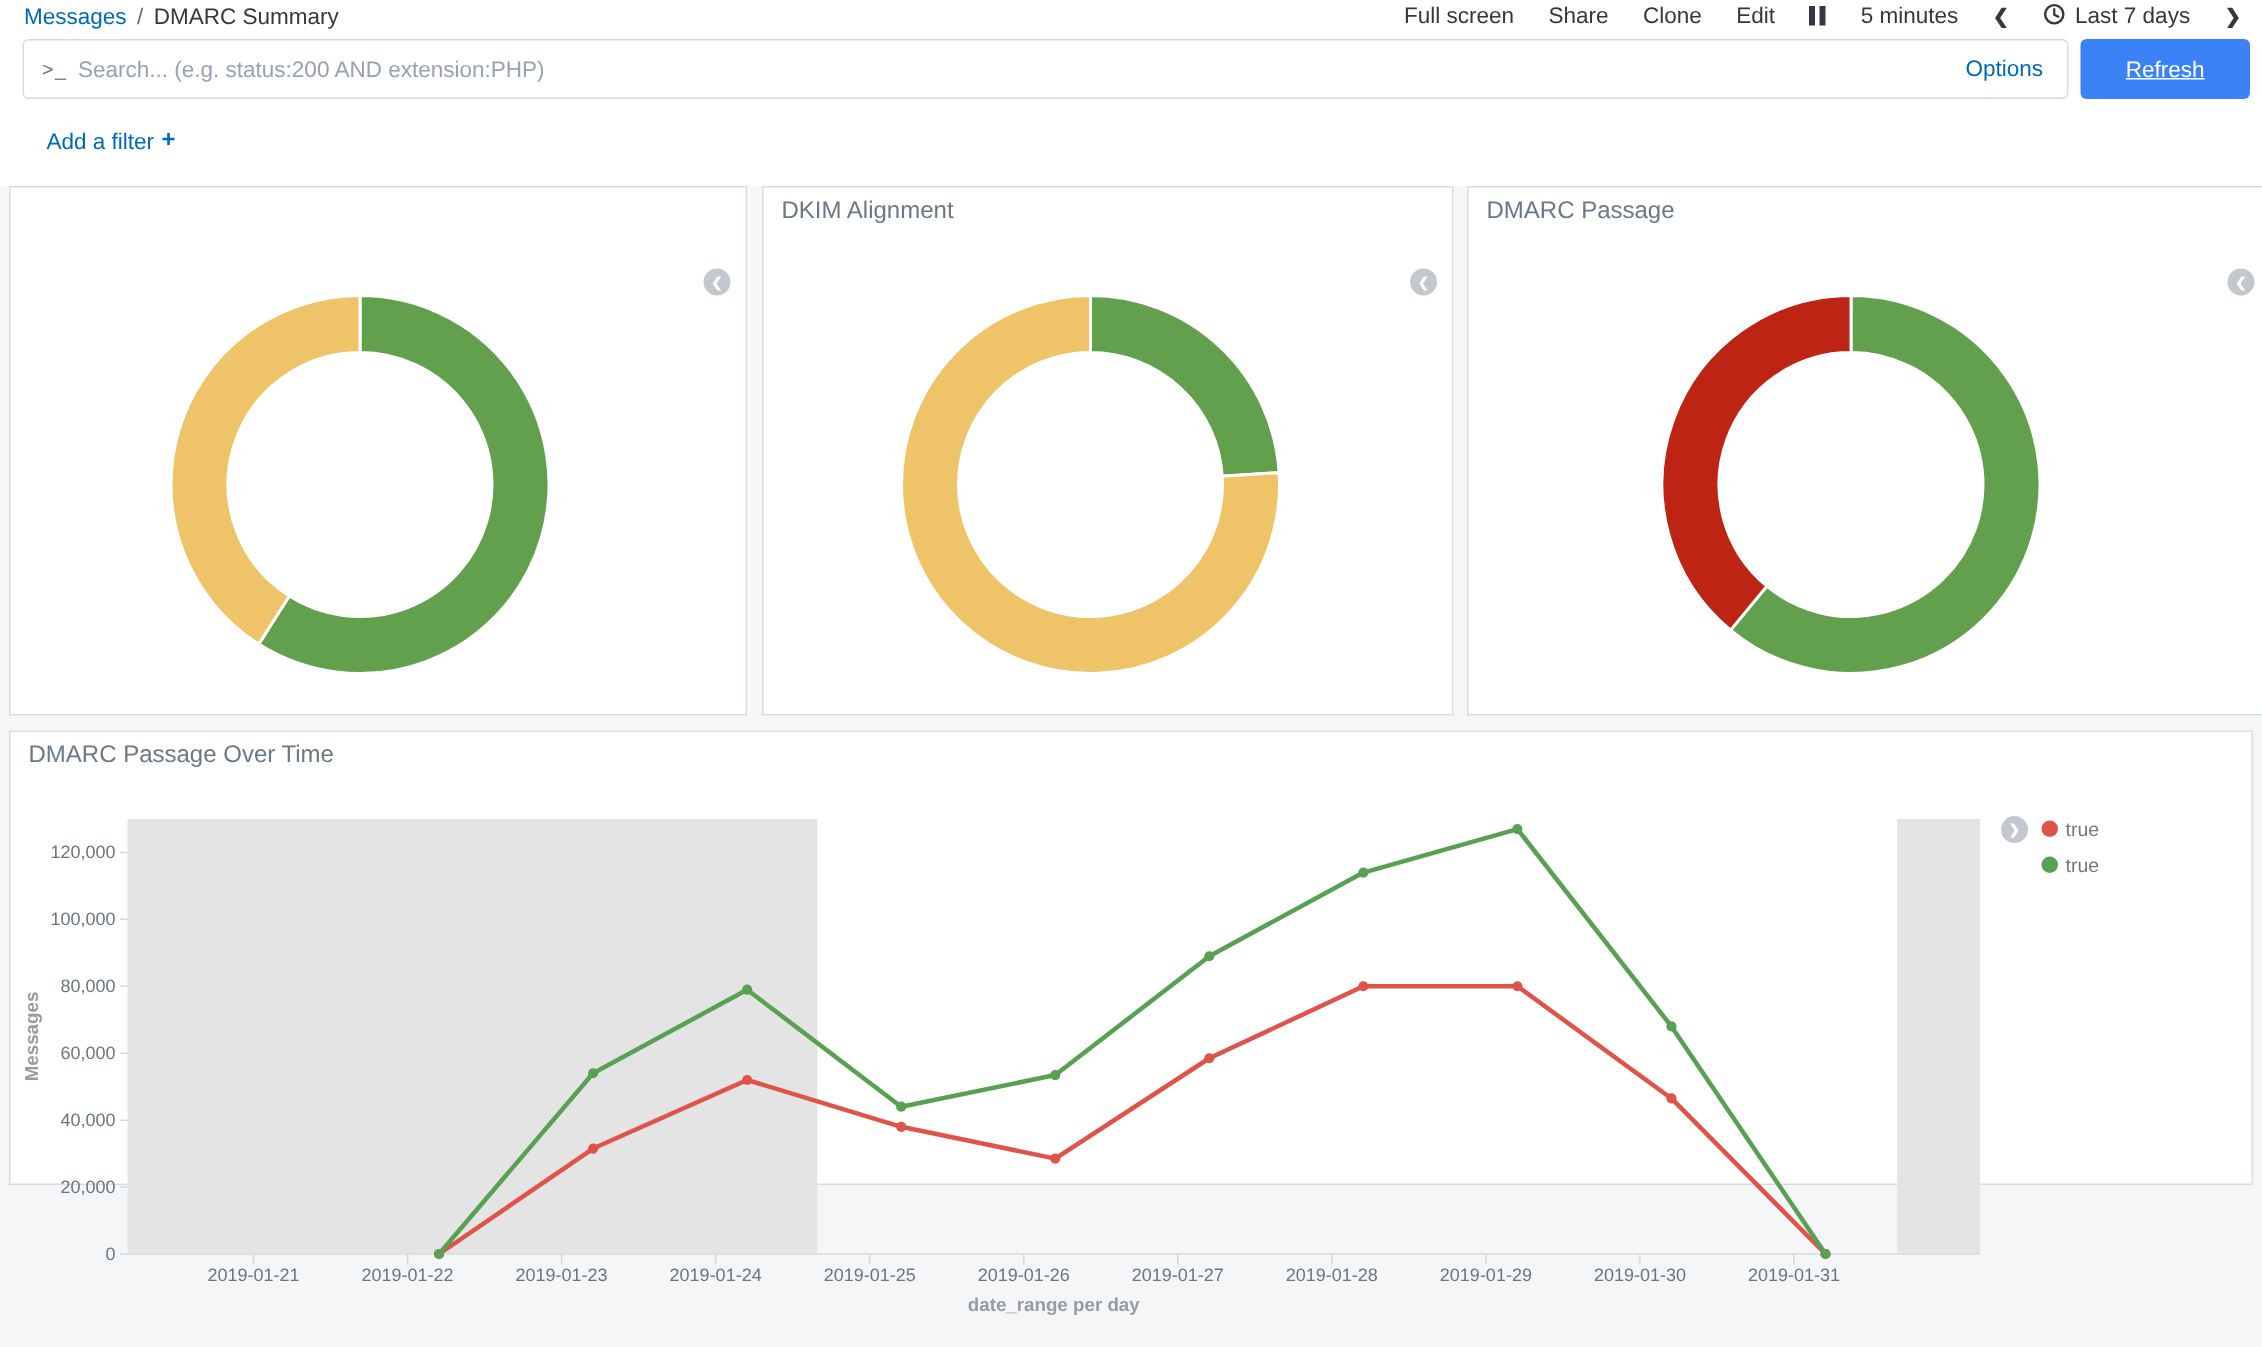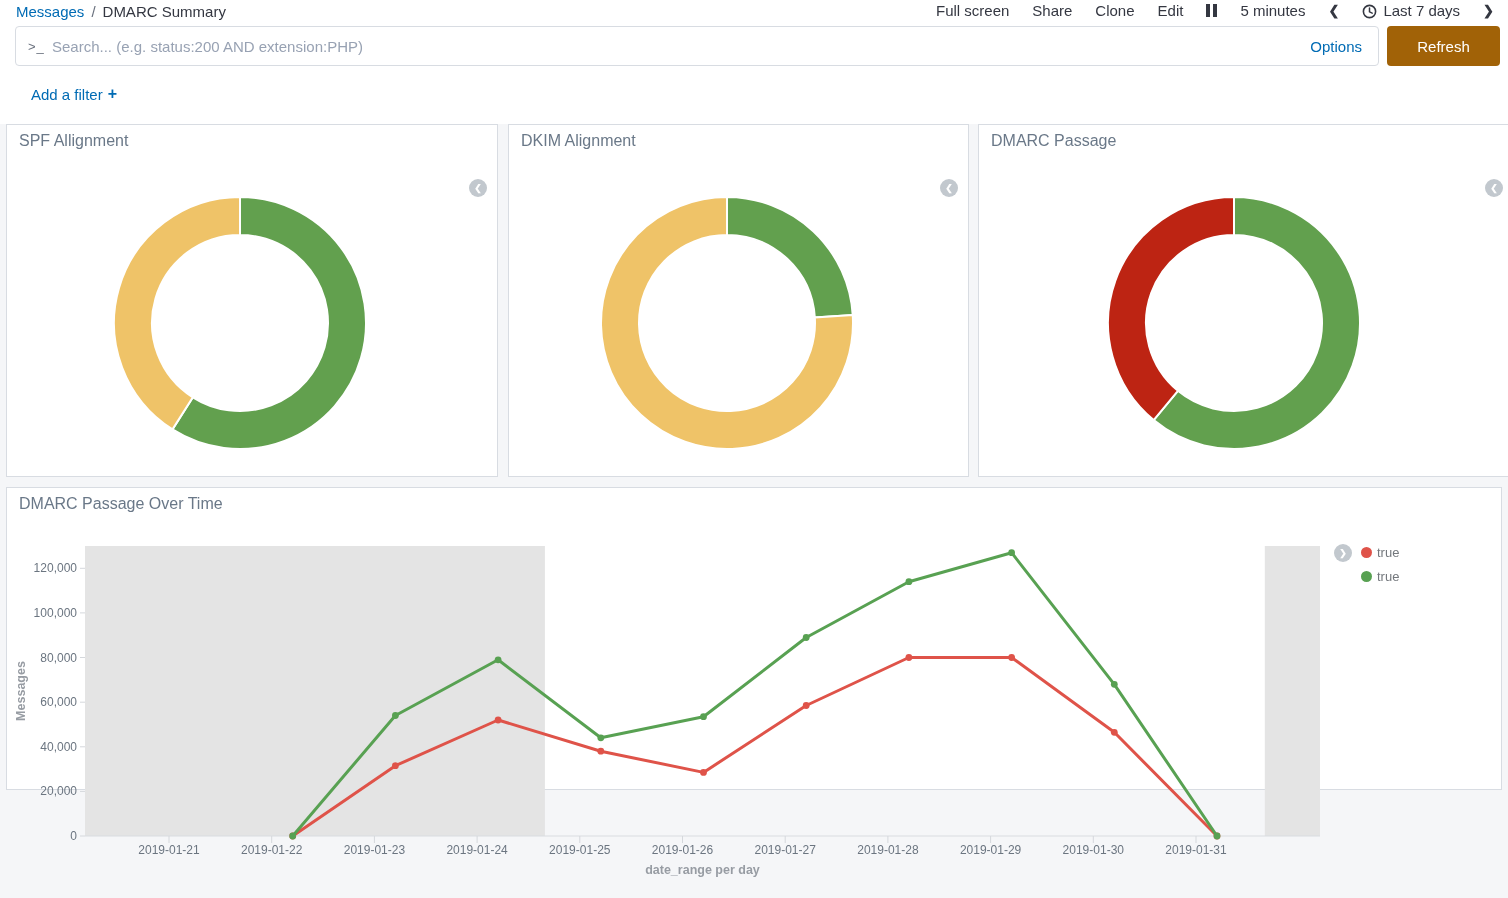--- a/index.html
+++ b/index.html
@@ -11,29 +11,29 @@
   .breadcrumbs { position:absolute; top:3px; left:16px; font-size:15px; display:flex; gap:7px; align-items:center; }
   .breadcrumbs a { color:#006BB4; text-decoration:none; cursor:pointer; }
   .breadcrumbs .sep { color:#69707D; }
   .breadcrumbs .current { color:#343741; }
 
   .top-nav { position:absolute; top:2px; right:14px; display:flex; align-items:center; gap:23px; font-size:15px; color:#343741;margin-left:17px; }
   .top-nav .nav-item { cursor:pointer; }
   .pause-icon { display:inline-flex; gap:3px; cursor:pointer; }
   .pause-icon i { display:block; width:4px; height:13px; background:#343741; }
   .chev { font-size:13px; font-weight:bold; color:#343741; cursor:pointer; }
-  .time-range { display:inline-flex; align-items:flex-end; gap:6px; cursor:pointer; }
+  .time-range { display:inline-flex; align-items:flex-start; gap:6px; cursor:pointer; }
 
   .query-row { position:absolute; top:26px; left:15px; right:8px; height:40px; display:flex; }
   .query-input { position:relative; flex:1; margin-right:8px; border:1px solid #D8DCE2; border-radius:4px; background:#fff; }
   .query-input input { width:100%; height:100%; border:none; outline:none; background:transparent; padding:0 90px 0 36px; font-size:15px; font-family:"Liberation Sans",sans-serif; color:#343741; }
   .query-input input::placeholder { color:#98A2B3; }
   .prompt { position:absolute; left:12px; top:50%; transform:translateY(-50%); color:#69707D; font-size:13px; letter-spacing:1px; }
   .options { position:absolute; right:16px; top:50%; transform:translateY(-50%); color:#006BB4; font-size:15px; text-decoration:none; cursor:pointer; }
-  .refresh-btn { width:113px; height:40px; background:#a16207; color:#fff; border:none; border-radius:4px; font-size:15px; font-family:"Liberation Sans",sans-serif; cursor:pointer; }
+  .refresh-btn { width:113px; height:40px; background:#3b82f6; color:#fff; border:none; border-radius:4px; font-size:15px; font-family:"Liberation Sans",sans-serif; cursor:pointer;text-decoration:underline; }
 
   .filter-row { position:absolute; top:85px; left:31px; font-size:15px;text-align:right; }
   .filter-row a { color:#006BB4; text-decoration:none; cursor:pointer; display:inline-flex; align-items:center; gap:5px; }
   .filter-row .plus { font-weight:bold; font-size:16px; }
 
   
   .dashboard { position:absolute; top:124px; left:0; width:1508px; height:774px; background:#F5F6F8; }
   .panel { position:absolute; background:#fff; border:1px solid #D8DCE2; }
   .panel h3 { font-size:16px; font-weight:400; color:#6a7888; padding:7px 12px; }
   #p-spf   { left:6px;   top:0; width:492px;  height:353px; }
@@ -97,21 +97,20 @@
     <a>
       <span>Add a filter</span>
       <span class="plus">+</span>
     </a>
   </div>
 </div>
 
 <main class="dashboard">
 
   <section class="panel" id="p-spf">
-    <h3>SPF Allignment</h3>
     <span class="legend-toggle">❮</span>
     <svg class="donut" viewBox="0 0 280 280">
         <path d="M140.00,14.00 A126 126 0 1 1 72.49,246.39 L92.85,214.30 A88 88 0 1 0 140.00,52.00 Z" fill="#62A04E" stroke="#ffffff" stroke-width="2"></path>
         <path d="M72.49,246.39 A126 126 0 0 1 140.00,14.00 L140.00,52.00 A88 88 0 0 0 92.85,214.30 Z" fill="#EFC368" stroke="#ffffff" stroke-width="2"></path>
       </svg>
   </section>
 
   <section class="panel" id="p-dkim">
     <h3>DKIM Alignment</h3>
     <span class="legend-toggle">❮</span>

